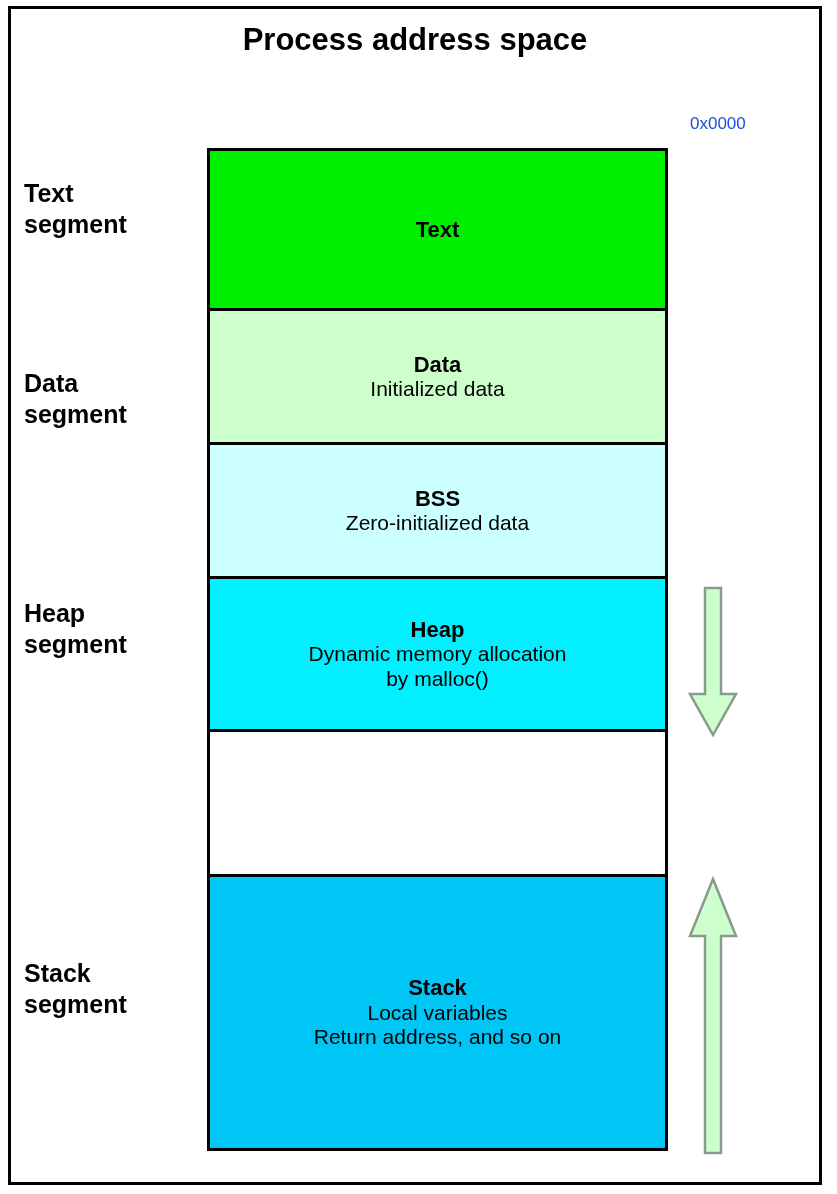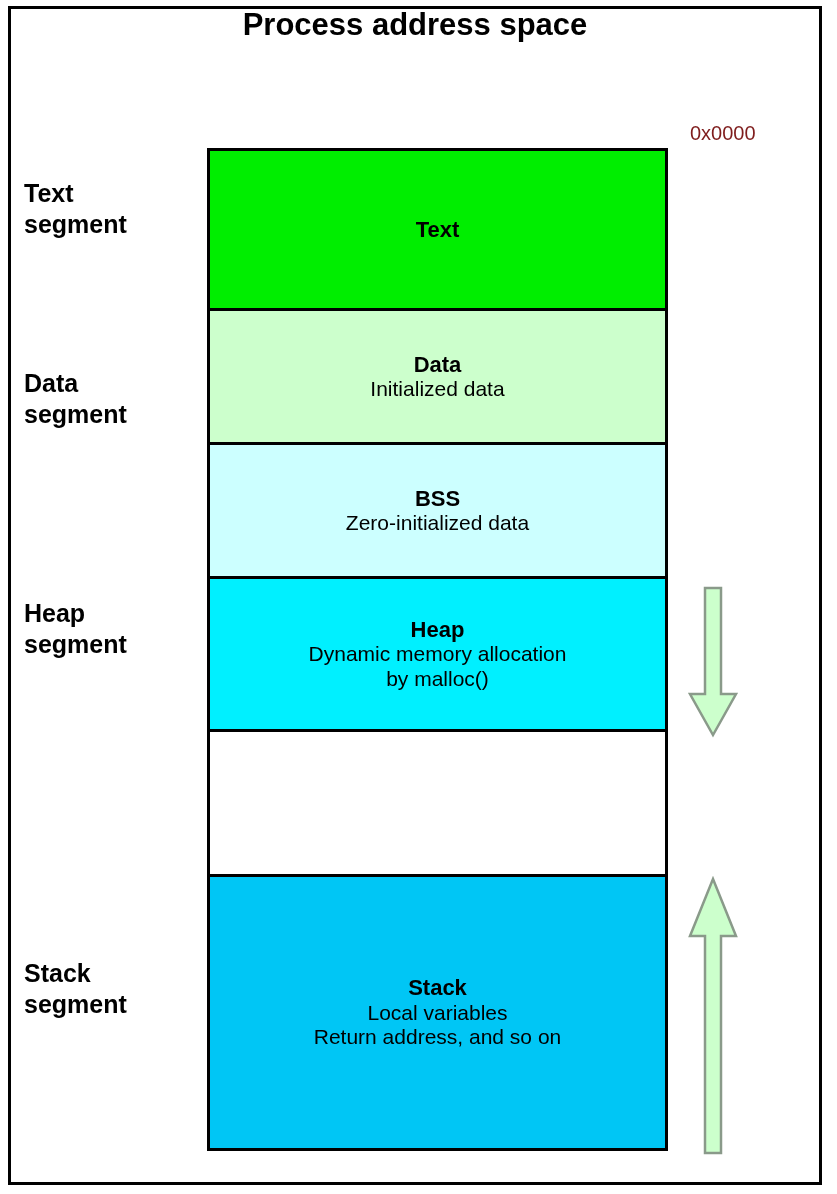--- a/index.html
+++ b/index.html
@@ -31,38 +31,38 @@
     height: 1179px;
     border: 3px solid #000000;
     box-sizing: border-box;
     background: #ffffff;
   }
 
   
   .title {
     position: absolute;
     left: 8px;
-    top: 7px;
+    top: 22px;
     width: 814px;
     text-align: center;
     font-size: 31px;
     font-weight: bold;
     letter-spacing: 0px;
     color: #000000;
     white-space: nowrap;
   }
 
   
   .addr-label {
     position: absolute;
     left: 690px;
-    top: 122px;
-    font-size: 20px;
+    top: 114px;
+    font-size: 17px;
     font-weight: normal;
-    color: #7f1d1d;
+    color: #1d4ed8;
     white-space: nowrap;
   }
 
   
   .mem-col {
     position: absolute;
     left: 207px;
     top: 148px;
     width: 461px;
   }

